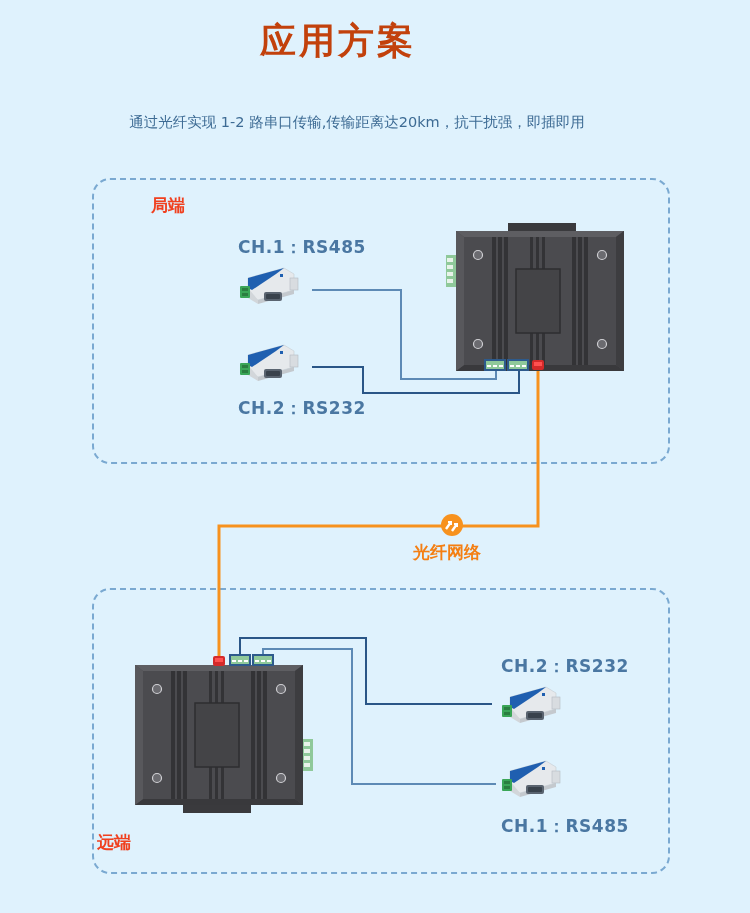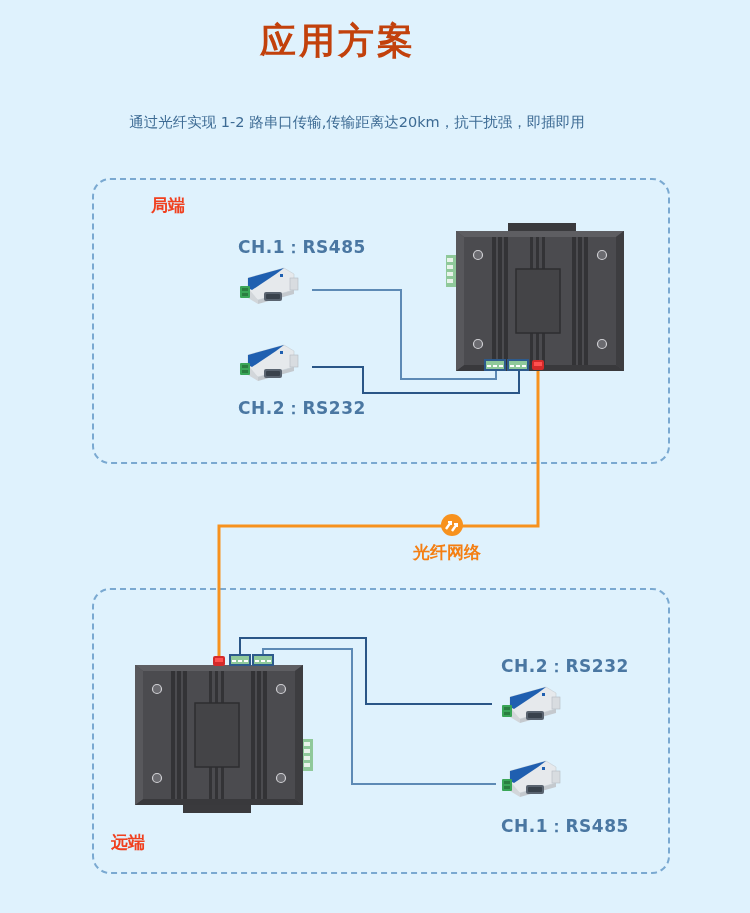--- a/index.html
+++ b/index.html
@@ -124,15 +124,15 @@
     <polyline points="2,-1 5,-1 5,2" fill="none" stroke="#fff" stroke-width="2"></polyline>
   </g>
 </svg>
 
 <div class="zone-label" style="left:111px;top:194px;margin-left:40px;">局端</div>
 <div class="ch-label" style="left:210px;top:236px;">CH.1：RS485</div>
 <div class="ch-label" style="left:210px;top:397px;">CH.2：RS232</div>
 
 <div class="fiber-label" style="left:413px;top:541px;">光纤网络</div>
 
-<div class="zone-label" style="left:111px;top:831px;font-family:Liberation Mono, monospace;">远端</div>
+<div class="zone-label" style="left:97px;top:831px;font-family:Liberation Mono, monospace;">远端</div>
 <div class="ch-label" style="left:473px;top:655px;">CH.2：RS232</div>
 <div class="ch-label" style="left:473px;top:815px;">CH.1：RS485</div>
 
 </body></html>

